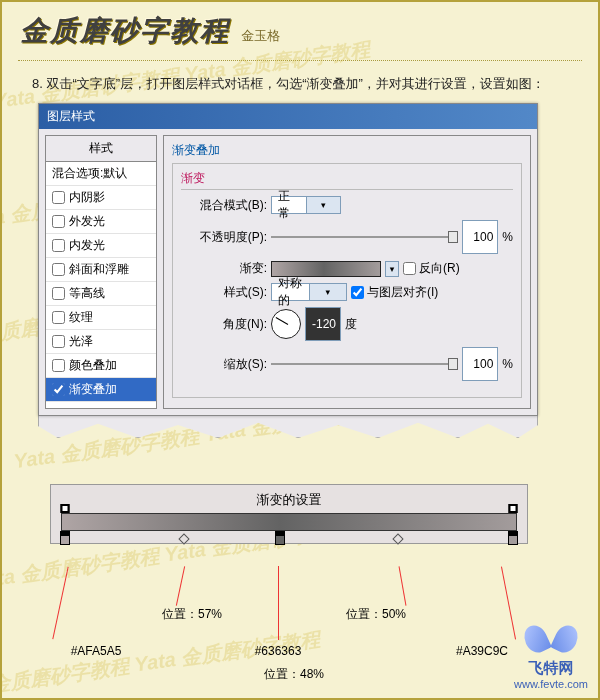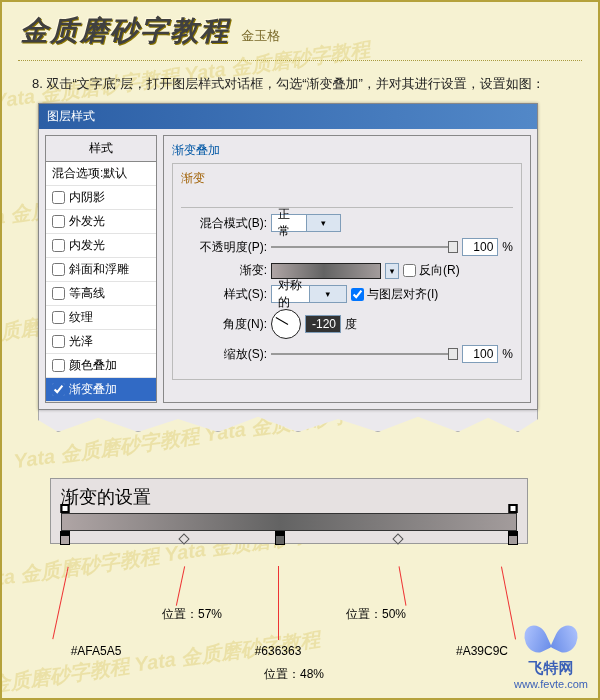--- a/index.html
+++ b/index.html
@@ -30,32 +30,32 @@
   .gp-head { color: #0057a5; font-size: 12px; margin-bottom: 4px; }
   .gp-inner { border: 1px solid #bbb; padding: 10px 8px; background: #ebe9ed; }
   .field-row { display: flex; align-items: center; margin: 6px 0; font-size: 12px; gap: 4px; }
   .field-row .lbl { min-width: 86px; text-align: right; }
   .combo { display: inline-flex; align-items: center; border: 1px solid #7f9db9; background: #fff; height: 18px; }
   .combo span { padding: 0 6px; flex: 1; }
   .combo .arrow { width: 14px; height: 16px; background: #dbe5f1; border-left: 1px solid #7f9db9; display: flex; align-items: center; justify-content: center; font-size: 9px; }
   .slider { flex: 1; display: flex; align-items: center; gap: 6px; }
   .slider-track { flex: 1; height: 2px; background: #999; position: relative; }
   .slider-thumb { position: absolute; right: 0; top: -5px; width: 10px; height: 12px; background: #e8e8e8; border: 1px solid #666; }
-  .numbox { border: 1px solid #7f9db9; background: #fff; padding: 1px 4px; width: 36px; text-align: right; display: inline-block; }
+  .numbox { border: 1px solid #7f9db9; background: #fff; padding: 9px 4px; width: 36px; text-align: right; display: inline-block; }
   .numbox.dark { background: #333; color: #fff; }
   .grad-preview { width: 110px; height: 16px; border: 1px solid #222; background: linear-gradient(to right, #afa5a5 0%, #636363 48%, #a39c9c 100%); }
   .angle-dial { width: 30px; height: 30px; border: 1px solid #222; border-radius: 50%; position: relative; background: #fff; }
   .angle-dial .needle { position: absolute; width: 14px; height: 1px; background: #000; top: 50%; left: 2px; transform-origin: right center; transform: rotate(30deg); }
   .cbx { display: inline-flex; align-items: center; gap: 3px; }
 
   .torn { height: 22px; background: #ebe9ed; clip-path: polygon(0 0,100% 0,100% 40%,96% 100%,90% 35%,84% 100%,76% 30%,68% 100%,60% 40%,52% 100%,44% 30%,36% 100%,28% 40%,20% 100%,12% 35%,4% 100%,0 45%); border: 1px solid #aaa; border-top: 0; box-shadow: 0 2px 2px rgba(0,0,0,0.3); }
 
   
   .grad-editor { margin: 46px 40px 0 48px; position: relative; z-index: 2; background: #e6e1e1; padding: 6px 10px 8px; border: 1px solid #999; width: 478px; }
-  .ge-title { font-size: 18px; margin-bottom: 4px; }
+  .ge-title { text-align: center; font-size: 13px; margin-bottom: 4px; }
   .ge-track { position: relative; height: 22px; }
   .ge-bar { height: 18px; border: 1px solid #333; background: linear-gradient(to right, #afa5a5 0%, #636363 48%, #a39c9c 100%); }
   .stop-top { position: absolute; top: -9px; width: 9px; height: 9px; background: #000; border: 1px solid #000; transform: translateX(-50%); }
   .stop-top::after { content: ""; position: absolute; top: 1px; left: 1px; width: 5px; height: 5px; background: #fff; }
   .stop-bot { position: absolute; bottom: -10px; width: 10px; height: 10px; border: 1px solid #000; transform: translateX(-50%); }
   .stop-bot .cap { position: absolute; top: -5px; left: -1px; width: 10px; height: 5px; background: #000; }
   .midpoint { position: absolute; bottom: -8px; width: 8px; height: 8px; border: 1px solid #555; transform: translateX(-50%) rotate(45deg); background: #e6e1e1; }
 
   .annotations { position: absolute; left: 48px; top: 560px; width: 478px; height: 130px; z-index: 3; }
   .a-line { position: absolute; width: 1px; background: #e33; }
@@ -134,21 +134,21 @@
           <div class="sp-row sel">
             <input type="checkbox" checked="" style="">
             <span>渐变叠加</span>
           </div>
         </div>
     </div>
 
     <div class="gradient-panel">
       <div class="gp-head">渐变叠加</div>
       <div class="gp-inner">
-        <div class="gp-head" style="color:#a16207;margin:-4px 0 6px 0;border-bottom:1px solid #bbb;padding-bottom:20px;">渐变</div>
+        <div class="gp-head" style="color:#be185d;margin:-4px 0 6px 0;border-bottom:1px solid #bbb;padding-bottom:2px;">渐变</div>
 
         <div class="field-row">
           <span class="lbl">混合模式(B):</span>
           <div class="combo" style="width:70px;">
             <span>正常</span>
             <span class="arrow">▾</span>
           </div>
         </div>
 
         <div class="field-row">

